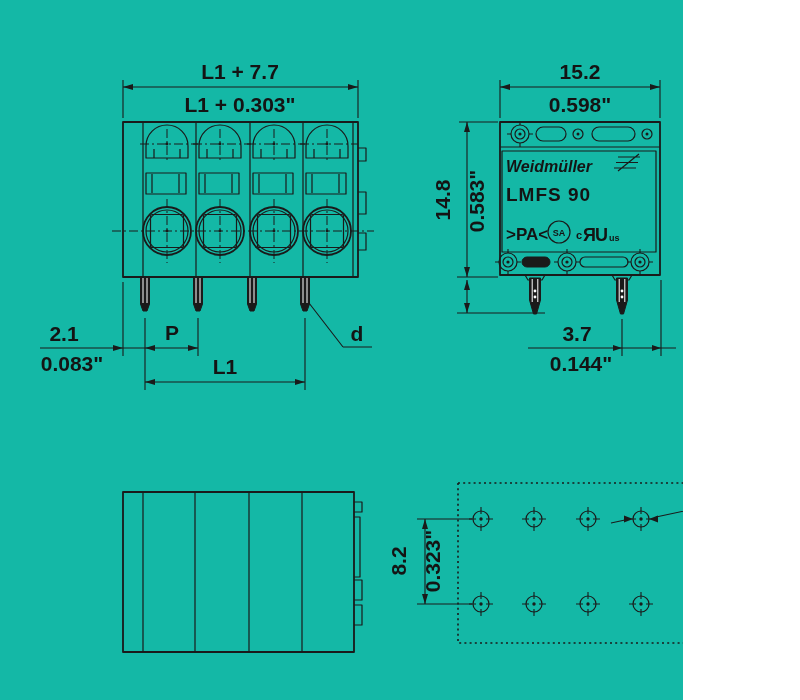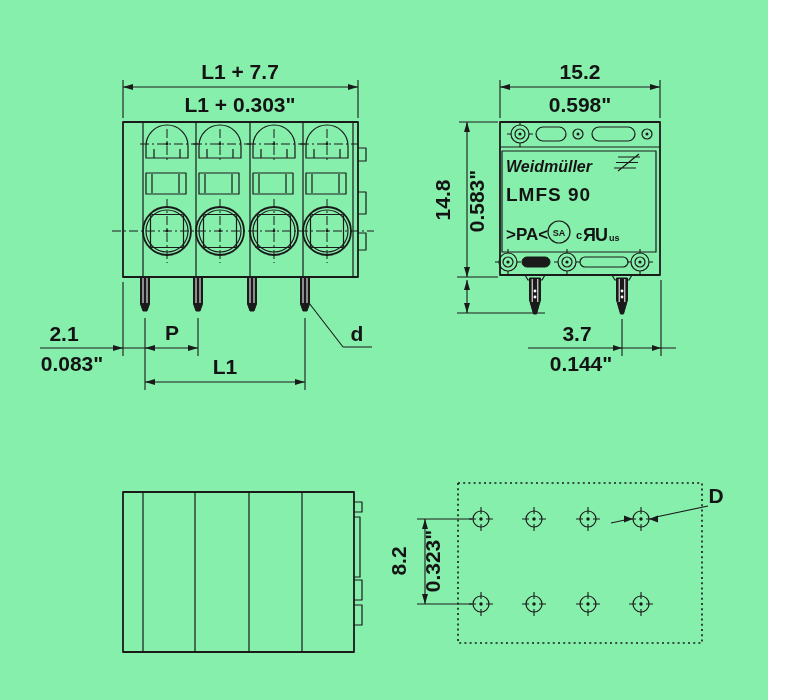--- a/index.html
+++ b/index.html
@@ -1,18 +1,18 @@
 <!DOCTYPE html>
 <html><head>
 <meta charset="utf-8">
 <style>
   html, body { margin: 0; padding: 0; background: #ffffff; }
   .canvas {
-    width: 768px; height: 700px; position: relative;
-    background: #86efac; overflow: hidden;
+    width: 683px; height: 700px; position: relative;
+    background: #14b8a6; overflow: hidden;
     font-family: "Liberation Sans", sans-serif;
   }
   svg { display: block; }
   
   .o  { stroke: #1a1a1a; stroke-width: 1.8; fill: none; stroke-linejoin: round; stroke-linecap: round; }
   .t  { stroke: #1a1a1a; stroke-width: 1.2; fill: none; stroke-linejoin: round; }
   .dl { stroke: #1a1a1a; stroke-width: 1.1; fill: none; }
   .cl { stroke: #1a1a1a; stroke-width: 1;   fill: none; stroke-dasharray: 9 3 2 3; }
   .dash { stroke: #1a1a1a; stroke-width: 1.6; fill: none; stroke-dasharray: 2 3.2; }
   .ah { fill: #1a1a1a; stroke: none; }

